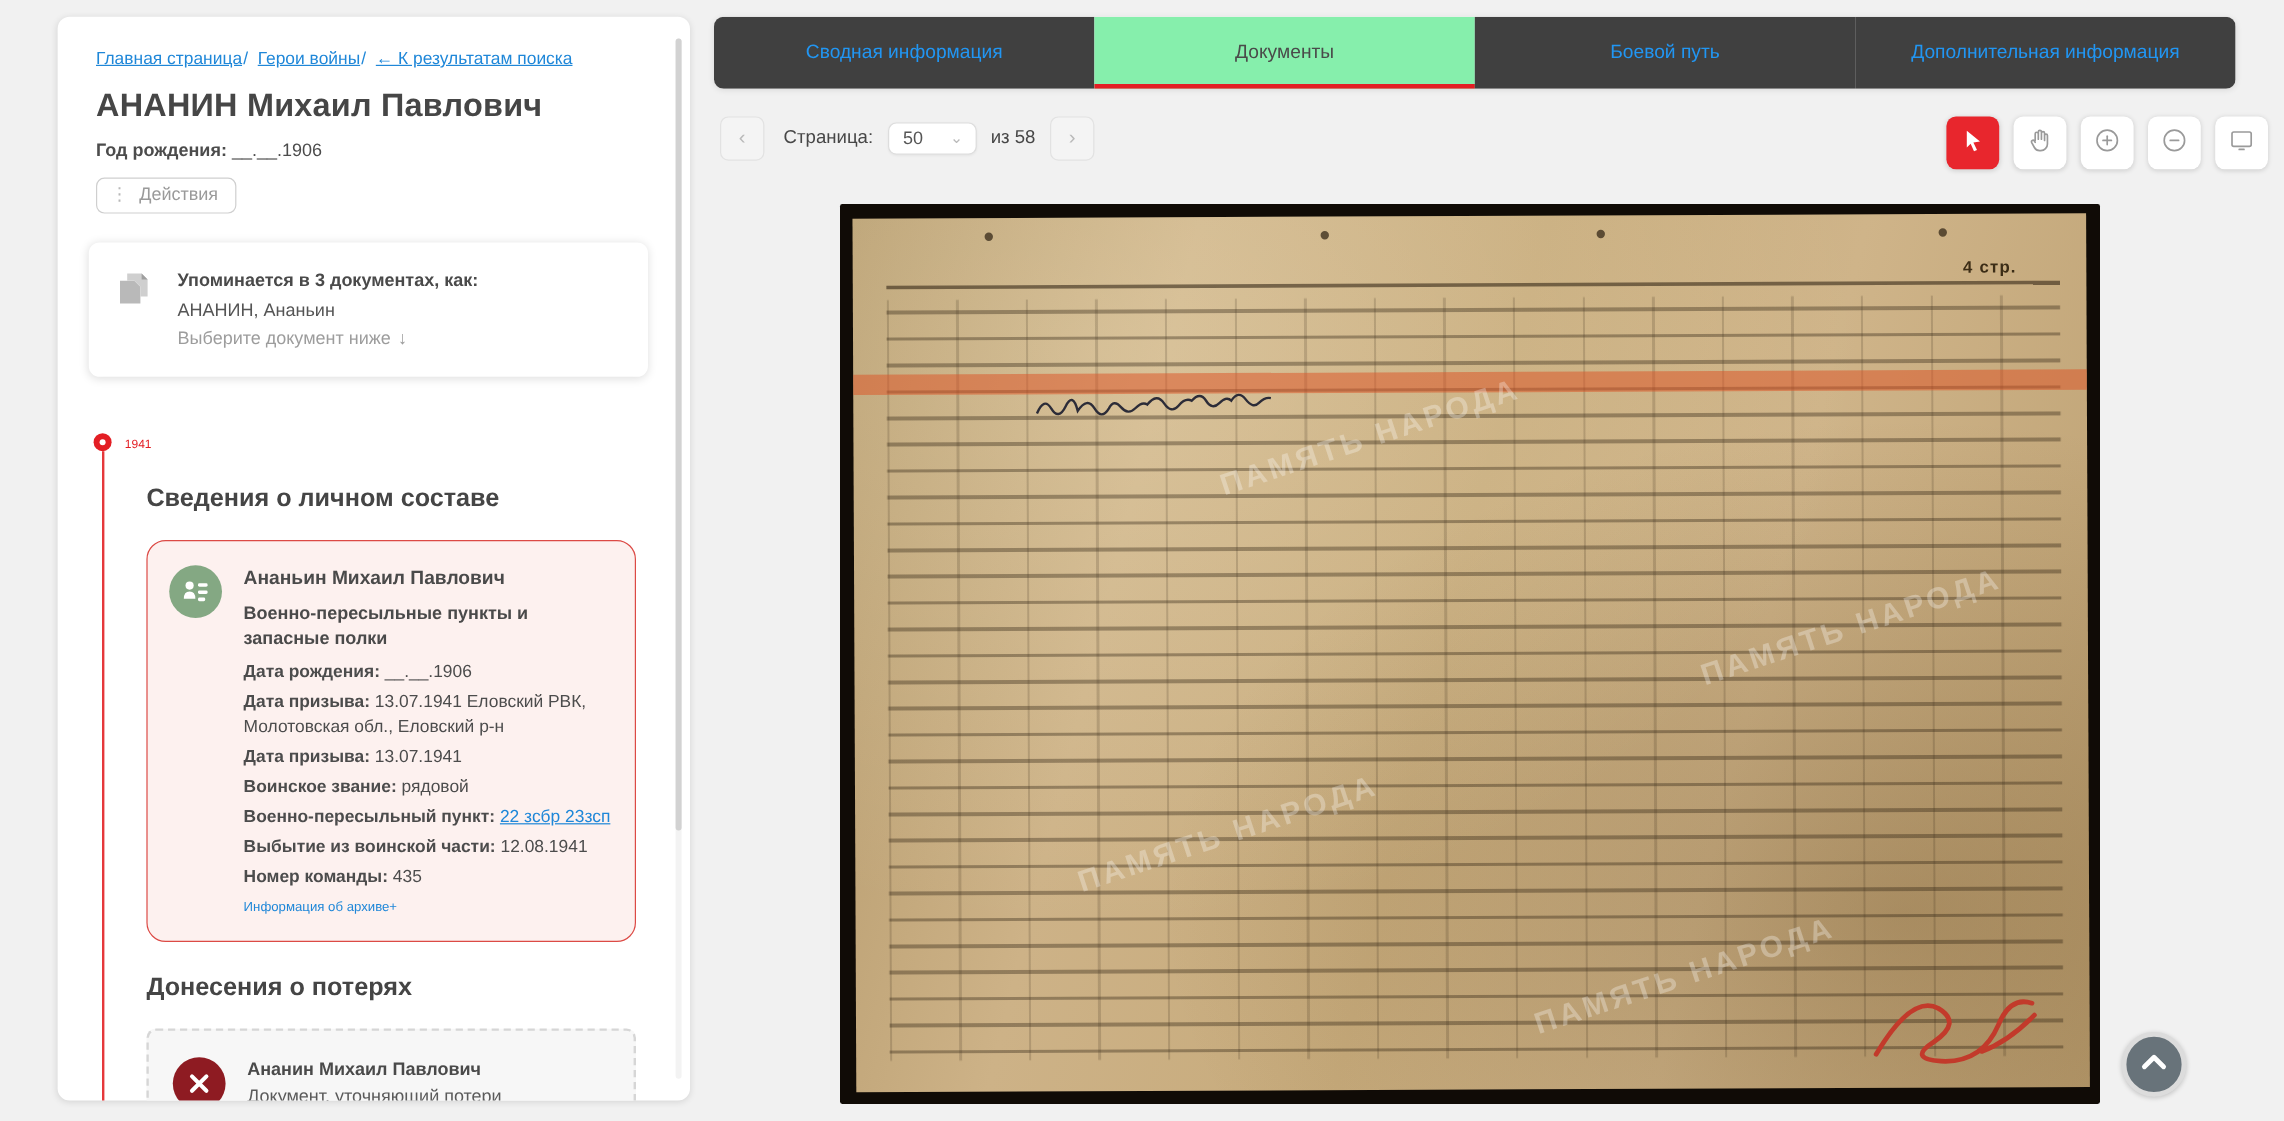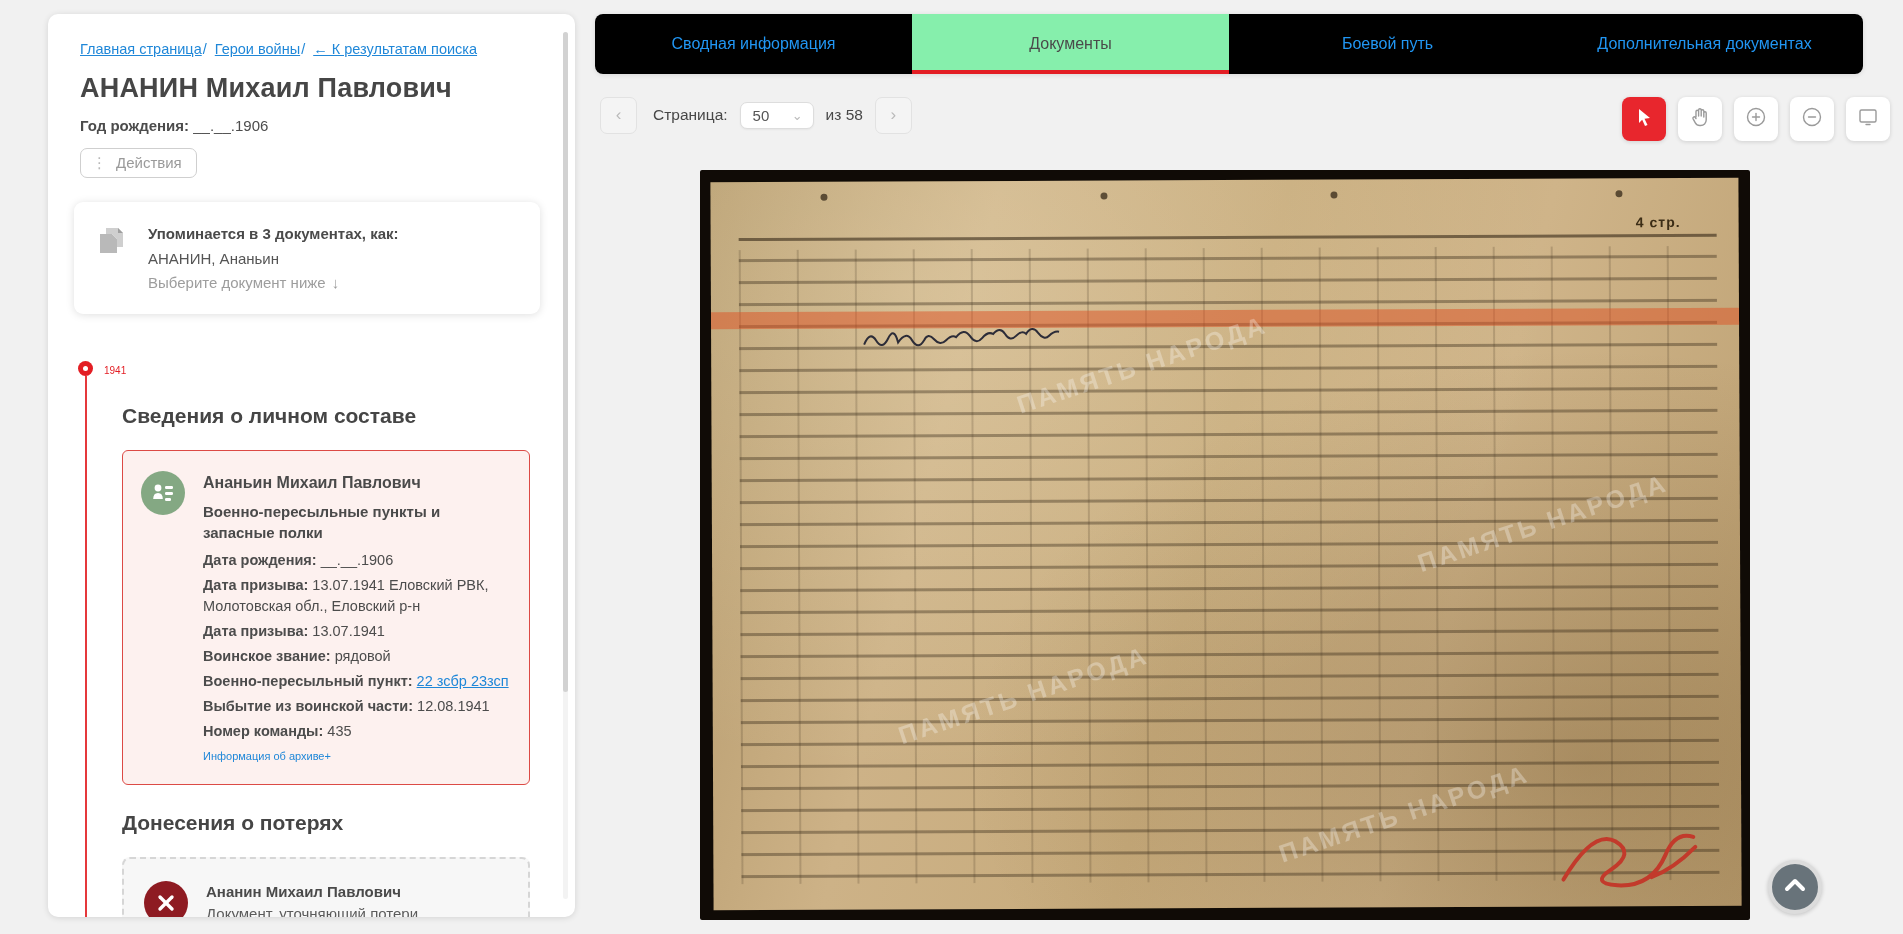--- a/index.html
+++ b/index.html
@@ -58,21 +58,21 @@
     background:#e31e24;
   }
   .tl-dot::after { content:""; position:absolute; left:5px; top:5px; width:5px; height:5px; border-radius:50%; background:#fff; }
   .tl-line { position:absolute; left:5px; top:16px; width:2px; height:590px; background:#e5383b; }
   .tl-year { margin-left:24px; color:#e31e24; font-size:10px; }
 
   .section-h { margin:26px 0 0 42px; font-size:21px; font-weight:bold; color:#454545; }
 
   .personnel-card {
     margin:22px 0 0 42px; width:408px;
-    background:#fdf1ef; border:1.5px solid #dc4a45; border-radius:6px;
+    background:#fdf1ef; border:1.5px solid #dc4a45; border-radius:16px;
     padding:20px 20px 18px 18px;
     display:flex; gap:18px; cursor:pointer;
   }
   .avatar-green {
     flex:0 0 44px; width:44px; height:44px; border-radius:50%;
     background:#84a883; display:flex; align-items:center; justify-content:center;
   }
   .pc-body { font-size:14.5px; line-height:1.45; color:#4c4c4c; }
   .pc-name { font-weight:bold; font-size:16px; color:#4a4a4a; margin-bottom:8px; }
   .pc-doctype { font-weight:bold; font-size:15px; color:#4a4a4a; margin-bottom:7px; line-height:1.35; }
@@ -94,21 +94,21 @@
   .lc-sub { font-size:15px; color:#5b5b5b; }
 
   
   .tabs {
     position:absolute; left:595px; top:14px; width:1268px; height:60px;
     background:#ffffff; border-radius:8px; box-shadow:0 1px 5px rgba(0,0,0,.10);
     display:flex; overflow:hidden;
   }
   .tab {
     flex:1 1 0; display:flex; align-items:center; justify-content:center;
-    font-size:16px; color:#2196f3; cursor:pointer; background:#000000; position:relative;
+    font-size:16px; color:#2196f3; cursor:pointer; background:#404040; position:relative;
   }
   .tab.active { background:#86efac; color:#4a4a4a; }
   .tab.active::after { content:""; position:absolute; left:0; right:0; bottom:0; height:4px; background:#e31e24; }
 
   .pager { position:absolute; left:600px; top:95px; height:40px; display:flex; align-items:center; gap:12px; }
   .nav-btn {
     width:37px; height:37px; border:1px solid #e2e2e2; border-radius:7px;
     background:#f4f4f4; color:#b9b9b9; font-size:17px; display:flex; align-items:center;
     justify-content:center; cursor:pointer;
   }
@@ -291,21 +291,21 @@
 
     <div class="sb-scroll-track">
       <div class="sb-scroll-thumb"></div>
     </div>
   </div>
 
   <div class="tabs">
     <div class="tab">Сводная информация</div>
     <div class="tab active">Документы</div>
     <div class="tab">Боевой путь</div>
-    <div class="tab">Дополнительная документах</div>
+    <div class="tab">Дополнительная информация</div>
   </div>
 
   <div class="pager">
     <div class="nav-btn">
       <span>‹</span>
     </div>
     <span class="pager-label">Страница:</span>
     <div class="page-select">
       <span>50</span>
       <span class="chev">⌄</span>

